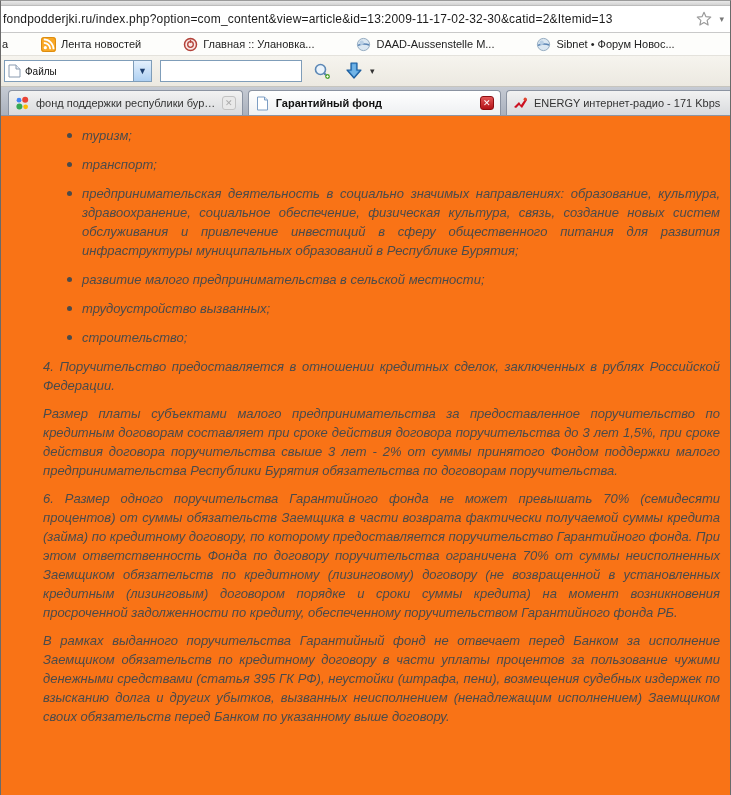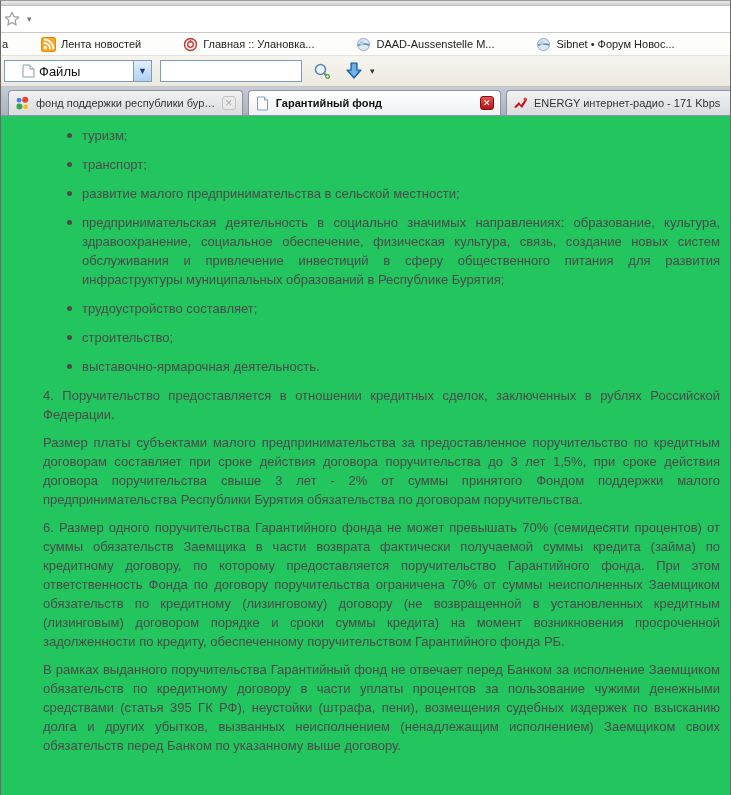--- a/index.html
+++ b/index.html
@@ -54,21 +54,21 @@
     height: 31px; flex: 0 0 auto;
     background: linear-gradient(#f6f4ee,#ece9e1);
     border-bottom: 1px solid #c7c5be;
     display: flex; align-items: center;
     padding-left: 3px; gap: 8px;
   }
   .combo {
     display: flex; align-items: stretch; height: 22px; width: 148px;
     border: 1px solid #7f9db9; background: #fff;
   }
-  .combo-field { flex: 1 1 auto; display: flex; align-items: center; gap: 4px; padding-left: 17px; font-size: 13px; color: #111; }
+  .combo-field { flex: 1 1 auto; display: flex; align-items: center; gap: 4px; padding-left: 3px; font-size: 10px; color: #111; }
   .combo-field svg { width: 13px; height: 14px; }
   .combo-btn {
     flex: 0 0 18px; display: flex; align-items: center; justify-content: center;
     background: linear-gradient(#e4f0fc,#aed0f2);
     border-left: 1px solid #7f9db9;
     color: #1c3e6e; font-size: 9px; cursor: pointer;
   }
   .tb-input {
     width: 142px; height: 22px;
     border: 1px solid #7f9db9; background: #fff;
@@ -113,46 +113,48 @@
   }
   .tab-close.dim { border: 1px solid #c2c2c2; background: #e9e9e9; color: #aaa; }
   .tab-close.red { background: linear-gradient(#e25656,#b31217); border: 1px solid #8c0d10; color: #fff; font-weight: bold; }
   .tab1 { width: 243px; }
   .tab2 { width: 262px; }
   .tab3 { width: 232px; border-right: none; border-radius: 4px 0 0 0; margin-right: 0; }
 
   
   .content {
     flex: 1 1 auto;
-    background: #22c55e;
+    background: #f97316;
     padding: 8px 10px 6px 42px;
     overflow: hidden;
     color: #4b4b4b;
     font-size: 13px;
     line-height: 19px;
+    font-style: italic;
   }
   .content ul { list-style: none; margin: 2px 0 10px 24px; }
   .content li {
     position: relative; padding-left: 15px;
     margin-bottom: 10px; text-align: justify;
   }
   .content li::before {
     content: ""; position: absolute; left: 0; top: 7px;
     width: 5px; height: 5px; border-radius: 50%; background: #4b4b4b;
   }
   .content p { margin: 7px 0 9px 0; text-align: justify; }
 </style>
 </head>
 <body>
 
 <div class="window">
 
   <div class="top-strip"></div>
 
   <div class="address-row">
+    <div class="url-text">fondpodderjki.ru/index.php?option=com_content&amp;view=article&amp;id=13:2009-11-17-02-32-30&amp;catid=2&amp;Itemid=13</div>
     <svg class="star" viewBox="0 0 20 20">
       <path d="M10 2.5l2.2 4.9 5.3.5-4 3.6 1.1 5.2L10 14l-4.6 2.7 1.1-5.2-4-3.6 5.3-.5z" fill="none" stroke="#9a9a9a" stroke-width="1.3" stroke-linejoin="round"></path>
     </svg>
     <span class="addr-caret">▾</span>
   </div>
 
   <div class="bookmarks-row">
     <span class="bm-overflow">а</span>
 
     <span class="bm-item">
@@ -254,25 +256,24 @@
         <circle cx="12.2" cy="3.2" r="1.6" fill="#e0452f"></circle>
       </svg>
       <span class="tab-label">ENERGY интернет-радио - 171 Kbps</span>
     </div>
   </div>
 
   <div class="content">
     <ul>
         <li>туризм;</li>
         <li>транспорт;</li>
+        <li>предпринимательская деятельность в социально значимых направлениях: образование, культура, здравоохранение, социальное обеспечение, физическая культура, связь, создание новых систем обслуживания и привлечение инвестиций в сферу общественного питания для развития инфраструктуры муниципальных образований в Республике Бурятия;</li>
         <li>развитие малого предпринимательства в сельской местности;</li>
-        <li>предпринимательская деятельность в социально значимых направлениях: образование, культура, здравоохранение, социальное обеспечение, физическая культура, связь, создание новых систем обслуживания и привлечение инвестиций в сферу общественного питания для развития инфраструктуры муниципальных образований в Республике Бурятия;</li>
-        <li>трудоустройство составляет;</li>
+        <li>трудоустройство вызванных;</li>
         <li>строительство;</li>
-        <li>выставочно-ярмарочная деятельность.</li>
       </ul>
 
     <div>
         <p>4. Поручительство предоставляется в отношении кредитных  сделок, заключенных в рублях Российской Федерации.</p>
         <p>Размер платы субъектами малого предпринимательства за предоставленное поручительство по кредитным договорам составляет при сроке действия договора поручительства до 3 лет 1,5%, при сроке действия договора поручительства свыше 3 лет - 2% от суммы принятого Фондом поддержки малого предпринимательства Республики Бурятия обязательства по договорам поручительства.</p>
         <p>6. Размер одного поручительства Гарантийного фонда не может превышать 70% (семидесяти процентов) от суммы обязательств Заемщика в части возврата фактически получаемой суммы кредита (займа) по кредитному договору, по которому предоставляется поручительство Гарантийного фонда. При этом ответственность Фонда по договору поручительства ограничена 70% от суммы неисполненных Заемщиком обязательств по кредитному (лизинговому) договору (не возвращенной в установленных кредитным (лизинговым) договором порядке и сроки суммы кредита) на момент возникновения просроченной задолженности по кредиту, обеспеченному поручительством Гарантийного фонда РБ.</p>
         <p>В рамках выданного поручительства Гарантийный фонд не отвечает перед Банком за исполнение Заемщиком обязательств по кредитному договору в части уплаты процентов за пользование чужими денежными средствами (статья 395 ГК РФ), неустойки (штрафа, пени), возмещения судебных издержек по взысканию долга и других убытков, вызванных неисполнением (ненадлежащим исполнением) Заемщиком своих обязательств перед Банком по указанному выше договору.</p>
       </div>
 
   </div>

